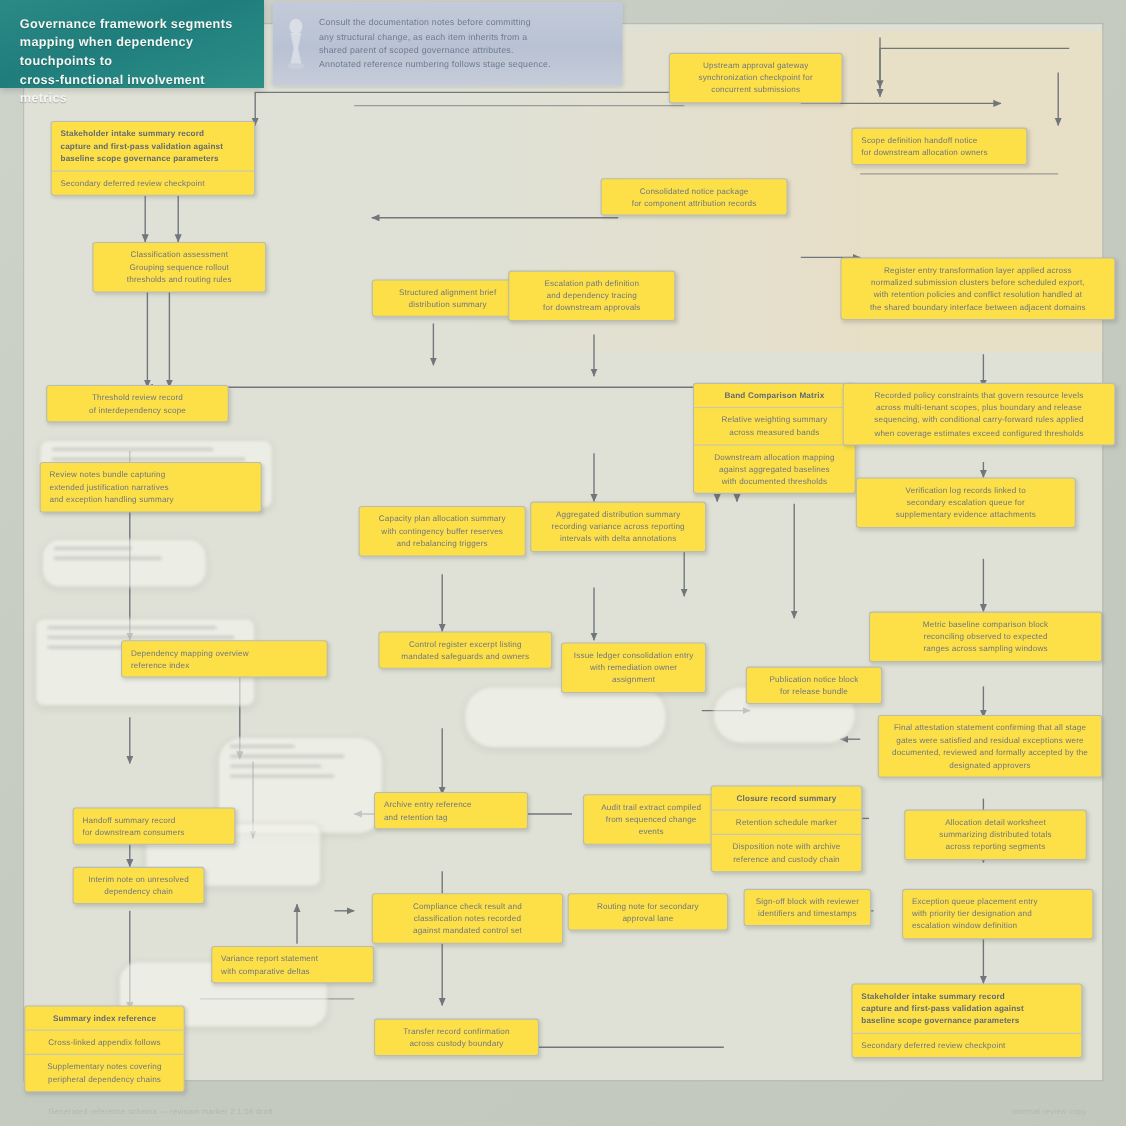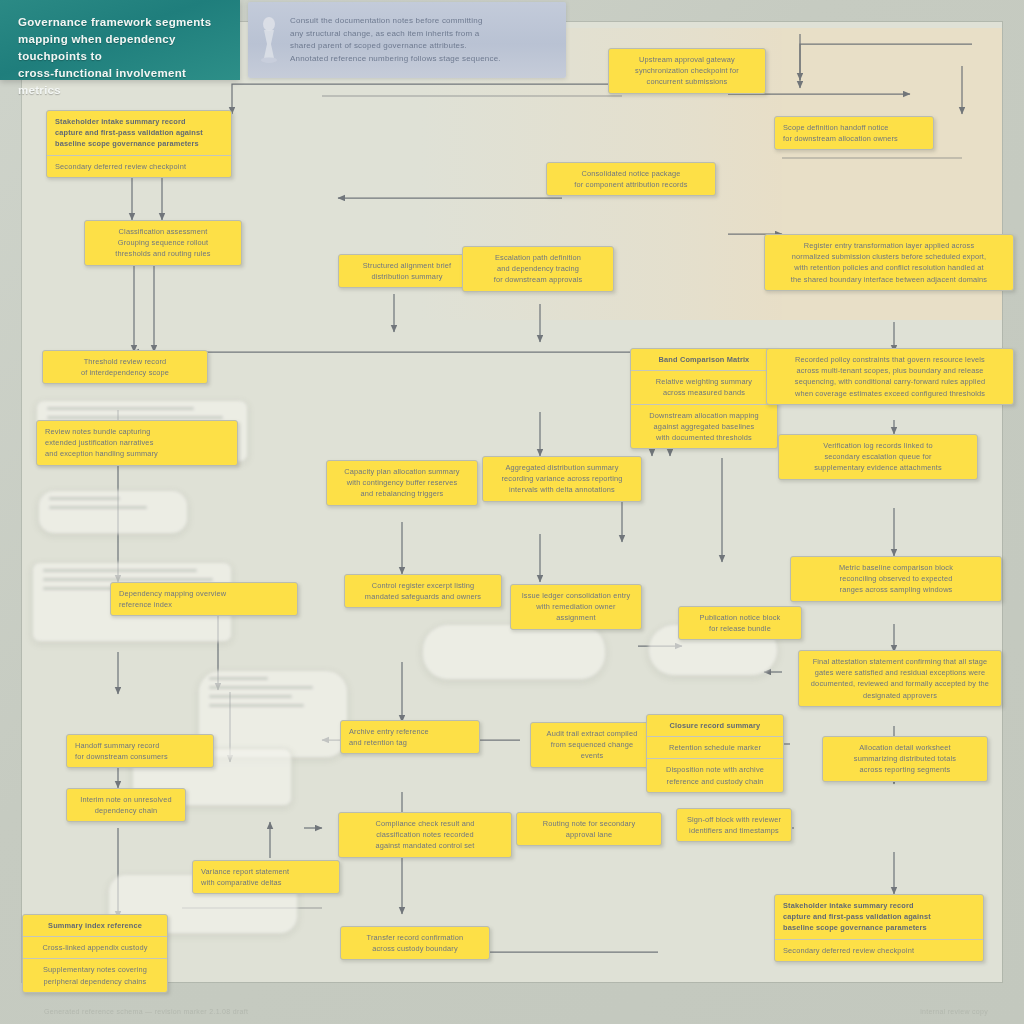--- a/index.html
+++ b/index.html
@@ -307,26 +307,29 @@
       </div>
     <div class="node" style="left:316px;top:790px;width:174px;">
         <div class="sec">Compliance check result and<br>classification notes recorded<br>against mandated control set</div>
       </div>
     <div class="node" style="left:494px;top:790px;width:146px;">
         <div class="sec">Routing note for secondary<br>approval lane</div>
       </div>
     <div class="node" style="left:654px;top:786px;width:116px;">
         <div class="sec">Sign-off block with reviewer<br>identifiers and timestamps</div>
       </div>
+    <div class="node tl" style="left:798px;top:786px;width:174px;">
+        <div class="sec">Exception queue placement entry<br>with priority tier designation and<br>escalation window definition</div>
+      </div>
     <div class="node" style="left:318px;top:904px;width:150px;">
         <div class="sec">Transfer record confirmation<br>across custody boundary</div>
       </div>
     <div class="node" style="left:0px;top:892px;width:146px;">
         <div class="sec tt">Summary index reference</div>
-        <div class="sec">Cross-linked appendix custody</div>
+        <div class="sec">Cross-linked appendix follows</div>
         <div class="sec">Supplementary notes covering<br>peripheral dependency chains</div>
       </div>
     <div class="node tl" style="left:752px;top:872px;width:210px;">
         <div class="sec tt">Stakeholder intake summary record<br>capture and first-pass validation against<br>baseline scope governance parameters</div>
         <div class="sec">Secondary deferred review checkpoint</div>
       </div>
   </div>
 
   <div id="banner">
     <div class="bt">Governance framework segments</div>

